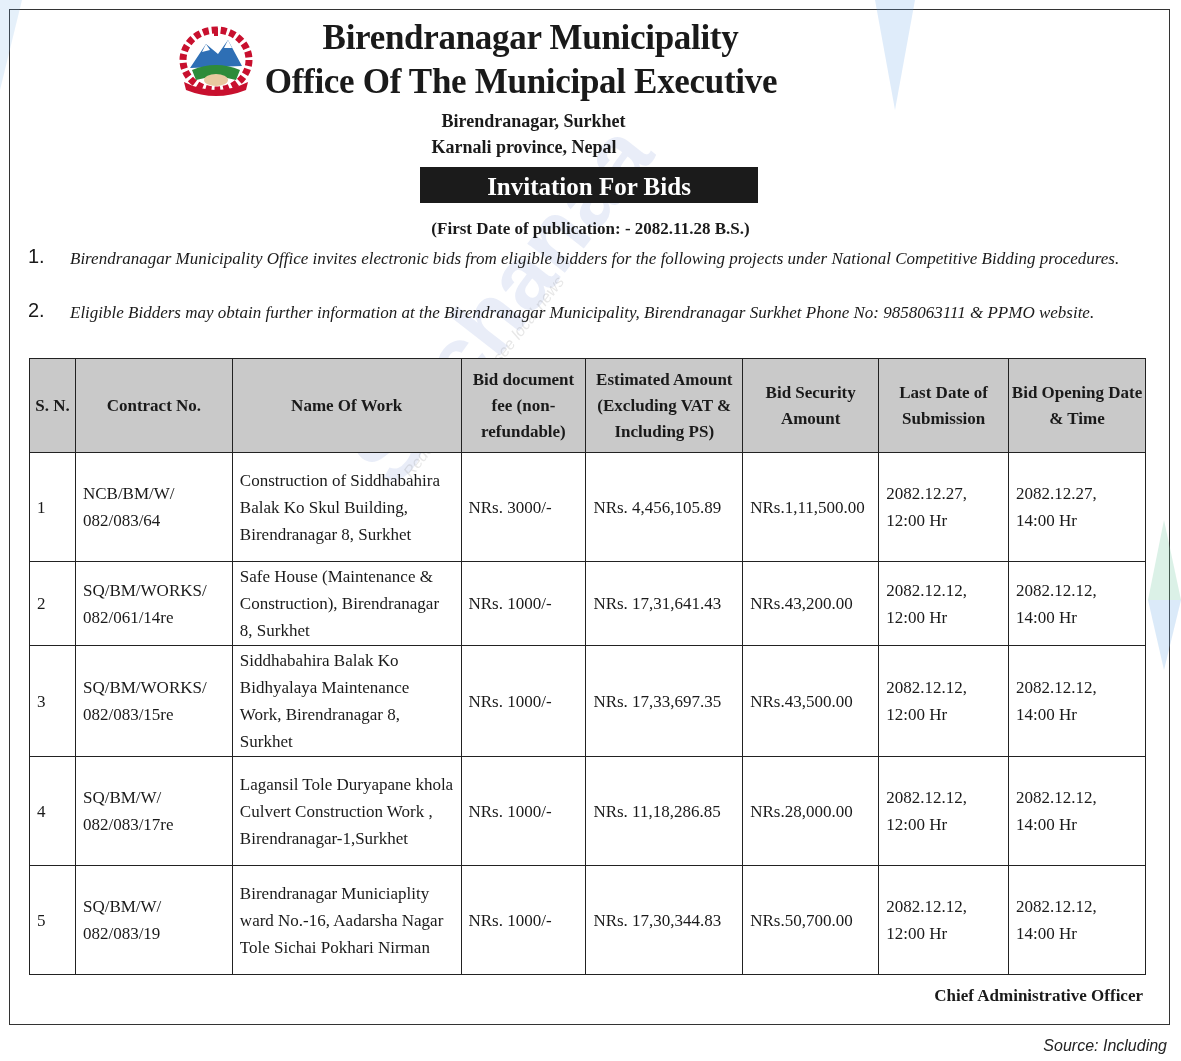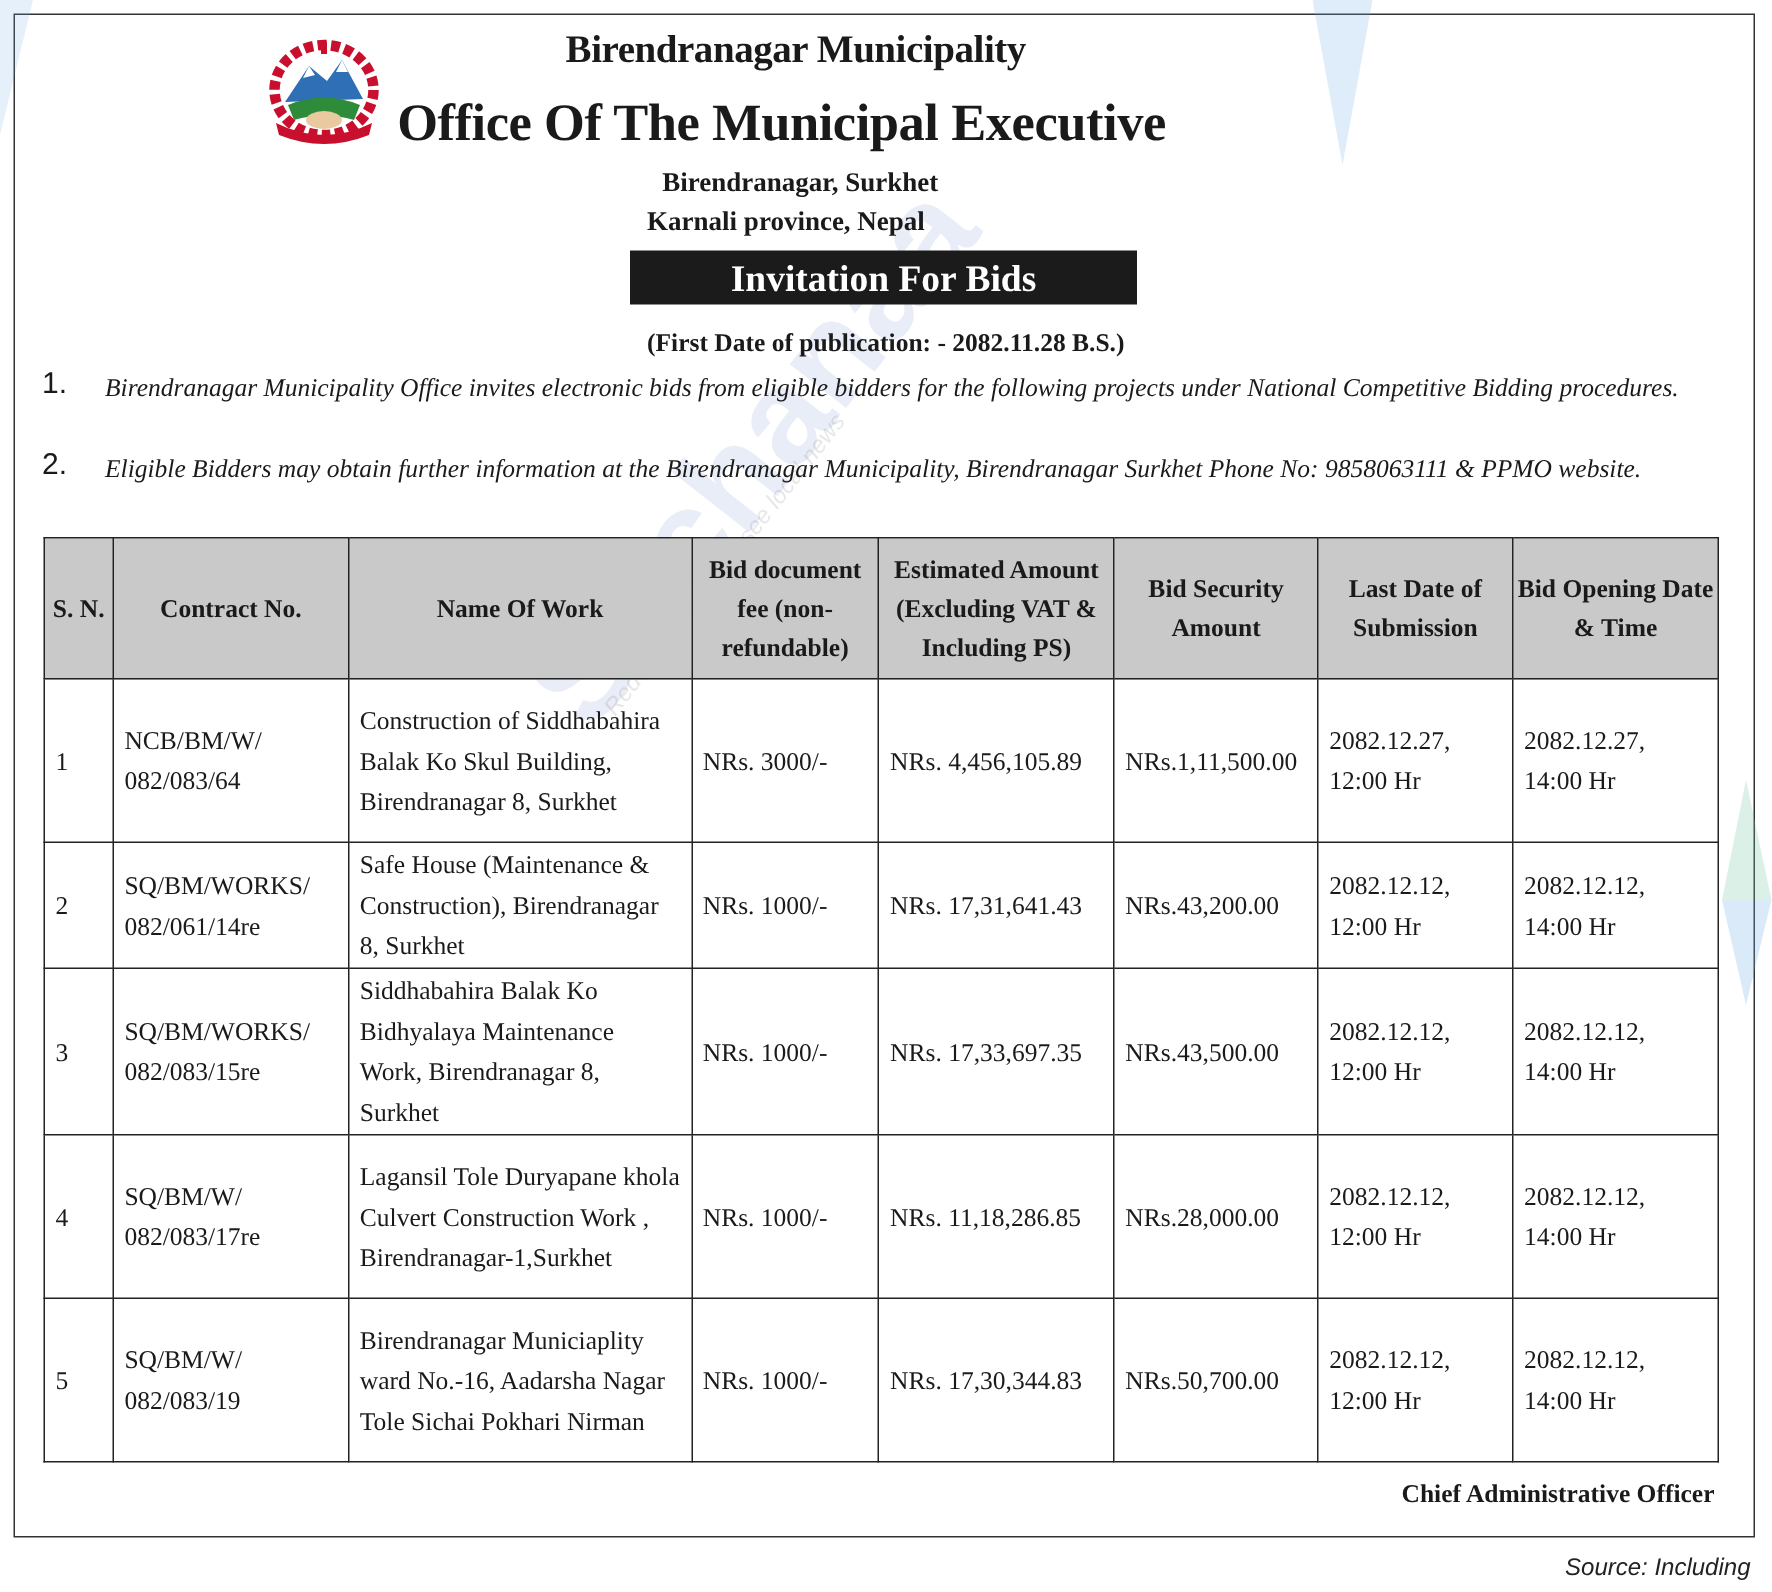--- a/index.html
+++ b/index.html
@@ -1,19 +1,19 @@
 <!DOCTYPE html>
 <html><head>
 <meta charset="utf-8">
 <style>
   html, body { margin: 0; padding: 0; background: #ffffff; }
   body { width: 1181px; height: 1061px; position: relative; overflow: hidden; font-family: "Liberation Serif", serif; color: #1a1a1a; }
   .frame { position: absolute; left: 9px; top: 9px; width: 1161px; height: 1016px; border: 1.5px solid #333; box-sizing: border-box; }
   .emblem { position: absolute; left: 176px; top: 26px; width: 80px; height: 70px; }
-  .title1 { position: absolute; left: 0; width: 1061px; top: 18px; text-align: center; font-weight: bold; font-size: 26px; letter-spacing: -0.3px; }
+  .title1 { position: absolute; left: 0; width: 1061px; top: 18px; text-align: center; font-weight: bold; font-size: 35px; letter-spacing: -0.3px; }
   .title2 { position: absolute; left: 0; width: 1042px; top: 62px; text-align: center; font-weight: bold; font-size: 35px; letter-spacing: -0.3px; }
   .addr1 { position: absolute; left: 0; width: 1067px; top: 111px; text-align: center; font-weight: bold; font-size: 18px; }
   .addr2 { position: absolute; left: 0; width: 1048px; top: 137px; text-align: center; font-weight: bold; font-size: 18px; }
   .banner { position: absolute; left: 420px; top: 167px; width: 338px; height: 36px; background: #1b1b1b; color: #fff; font-weight: bold; font-size: 25px; text-align: center; line-height: 40px; }
   .pubdate { position: absolute; left: 0; width: 1181px; top: 219px; text-align: center; font-weight: bold; font-size: 17px; }
   .para { position: absolute; left: 28px; width: 1120px; font-size: 17px; line-height: 27px; }
   .para .num { position: absolute; left: 0; top: -2px; font-family: "Liberation Sans", sans-serif; font-size: 20px; }
   .para .txt { margin-left: 42px; display: block; font-style: italic; }
   .p1 { top: 245px; }
   .p2 { top: 299px; }

